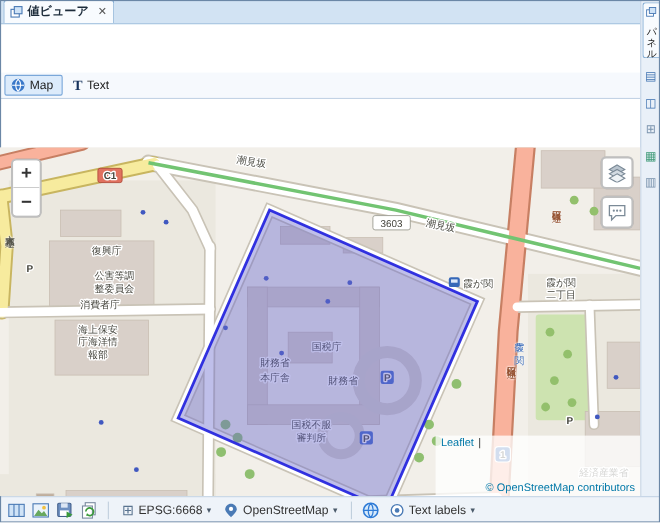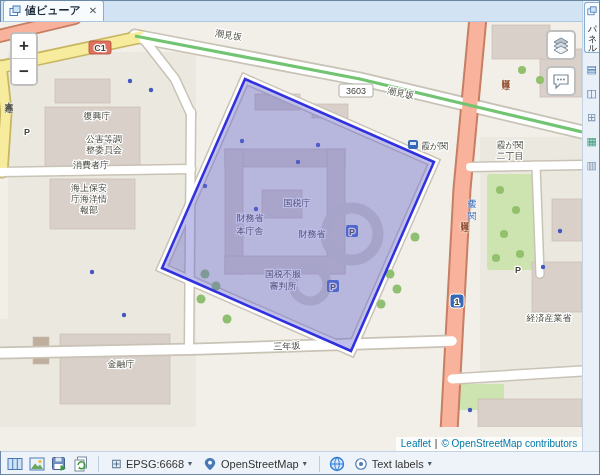--- a/index.html
+++ b/index.html
@@ -1,21 +1,21 @@
 <!DOCTYPE html>
 <html><head>
 <meta charset="utf-8">
 <style>
   * { box-sizing: border-box; margin: 0; padding: 0; }
   html,body { width:600px; height:475px; overflow:hidden; }
   body { font-family:"Liberation Sans", sans-serif; background:#fff; }
   .app { width:600px; height:475px; display:flex; flex-direction:column;
          outline:1px solid #6b87a6; outline-offset:-1px; }
   .body-row { flex:1; display:flex; min-height:0; }
-  .left-col { width:590px; display:flex; flex-direction:column; }
+  .left-col { width:590px; display:flex; flex-direction:column;gap:44px; }
 
   
   .tabbar { height:22px; background:#d2e3f3; border-bottom:1px solid #aac6e2;
             display:flex; align-items:flex-end; padding-left:3px; }
   .tab { display:inline-flex; align-items:center; gap:4px; background:#f8fbfe;
          border:1px solid #86aed4; border-bottom:none; border-radius:3px 3px 0 0;
          padding:2px 6px 3px 5px; font-size:11px; font-weight:bold; color:#1c2b3a; }
   .tab .close { font-size:10px; font-weight:normal; color:#555; margin-left:4px; cursor:pointer; }
 
   
@@ -38,21 +38,21 @@
              border:2px solid rgba(0,0,0,0.25); border-radius:5px; overflow:hidden; }
   .zoomctl .zbtn { width:100%; height:25px; display:flex; align-items:center; justify-content:center;
                    font-size:17px; font-weight:bold; color:#333; cursor:pointer; background:#fff; }
   .zoomctl .zbtn:first-child { border-bottom:1px solid #ccc; }
   .mapctl { position:absolute; right:6px; width:30px; height:30px; background:#fff;
             border:2px solid rgba(0,0,0,0.25); border-radius:5px; display:flex;
             align-items:center; justify-content:center; cursor:pointer; }
   .attrib { position:absolute; right:0; bottom:0; background:rgba(255,255,255,0.78);
             padding:1px 5px 2px 5px; font-size:10px; color:#333; display:flex; gap:4px; align-items:flex-start; }
   .attrib .lf { color:#0078a8; }
-  .attrib .osm { color:#0078a8; }
+  .attrib .osm { color:#0078a8;margin-top:41px; }
 
   
   .side { width:18px; background:#e9f0f8; border-left:1px solid #c3d3e5;
           display:flex; flex-direction:column; align-items:center; padding-top:2px; }
   .paneltab { background:#f8fbfe; border:1px solid #86aed4; border-right:none;
               border-radius:3px 0 0 3px; padding:3px 1px; display:flex; flex-direction:column;
               align-items:center; gap:2px; cursor:pointer; }
   .paneltab .vtxt { writing-mode:vertical-rl; text-orientation:upright; font-size:9px; color:#222; }
   .side .sicon { margin-top:10px; width:14px; height:14px; display:flex; align-items:center;
                  justify-content:center; font-size:11px; color:#3f72b0; cursor:pointer; }
@@ -77,20 +77,33 @@
         <div class="tab">
           <svg width="12" height="12" viewBox="0 0 12 12">
             <rect x="1" y="3.5" width="7.5" height="7" fill="#fff" stroke="#4a7ab5"></rect>
             <rect x="4" y="1" width="7" height="6.5" fill="#cfe3f7" stroke="#4a7ab5"></rect>
           </svg>
           <span>値ビューア</span>
           <span class="close">✕</span>
         </div>
       </div>
 
+      <div class="toolbar">
+        <div class="tbtn selected">
+          <svg width="13" height="13" viewBox="0 0 13 13">
+            <circle cx="6.5" cy="6.5" r="5.8" fill="#3a78c9"></circle>
+            <path d="M1,6.5 H12 M6.5,1 C3.5,4 3.5,9 6.5,12 M6.5,1 C9.5,4 9.5,9 6.5,12" stroke="#fff" stroke-width="1" fill="none"></path>
+          </svg>
+          <span>Map</span>
+        </div>
+        <div class="tbtn">
+          <span class="ticon-T">T</span>
+          <span>Text</span>
+        </div>
+      </div>
 
       <div class="map">
         <svg class="base" width="582" height="405" viewBox="0 0 582 405">
 
           <rect x="0" y="0" width="582" height="405" fill="#f2efe9"></rect>
           <g>
             <rect x="8" y="30" width="188" height="305" fill="#ebe8df"></rect>
             <rect x="0" y="297" width="196" height="108" fill="#ebe8df"></rect>
             <rect x="480" y="115" width="102" height="290" fill="#ebe8df"></rect>
           </g>

